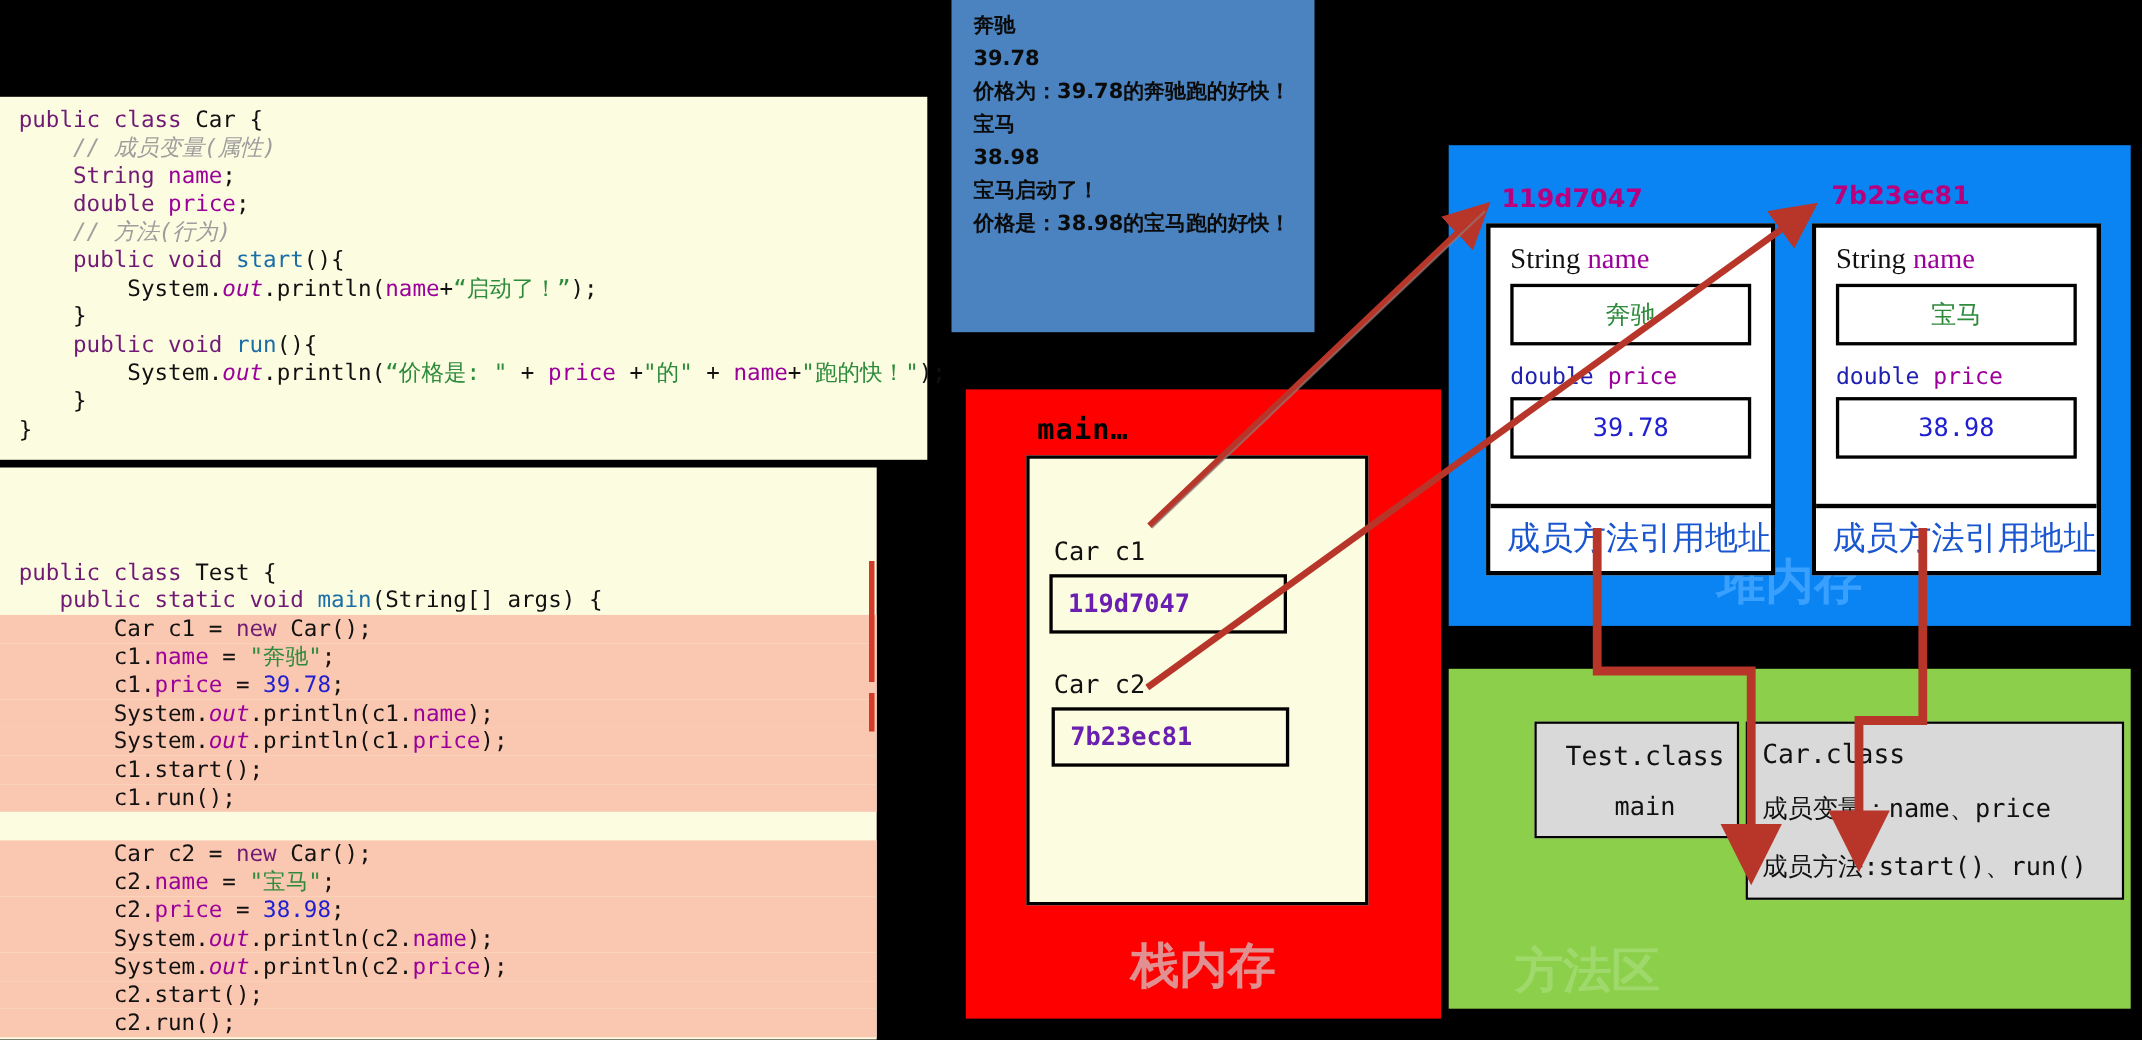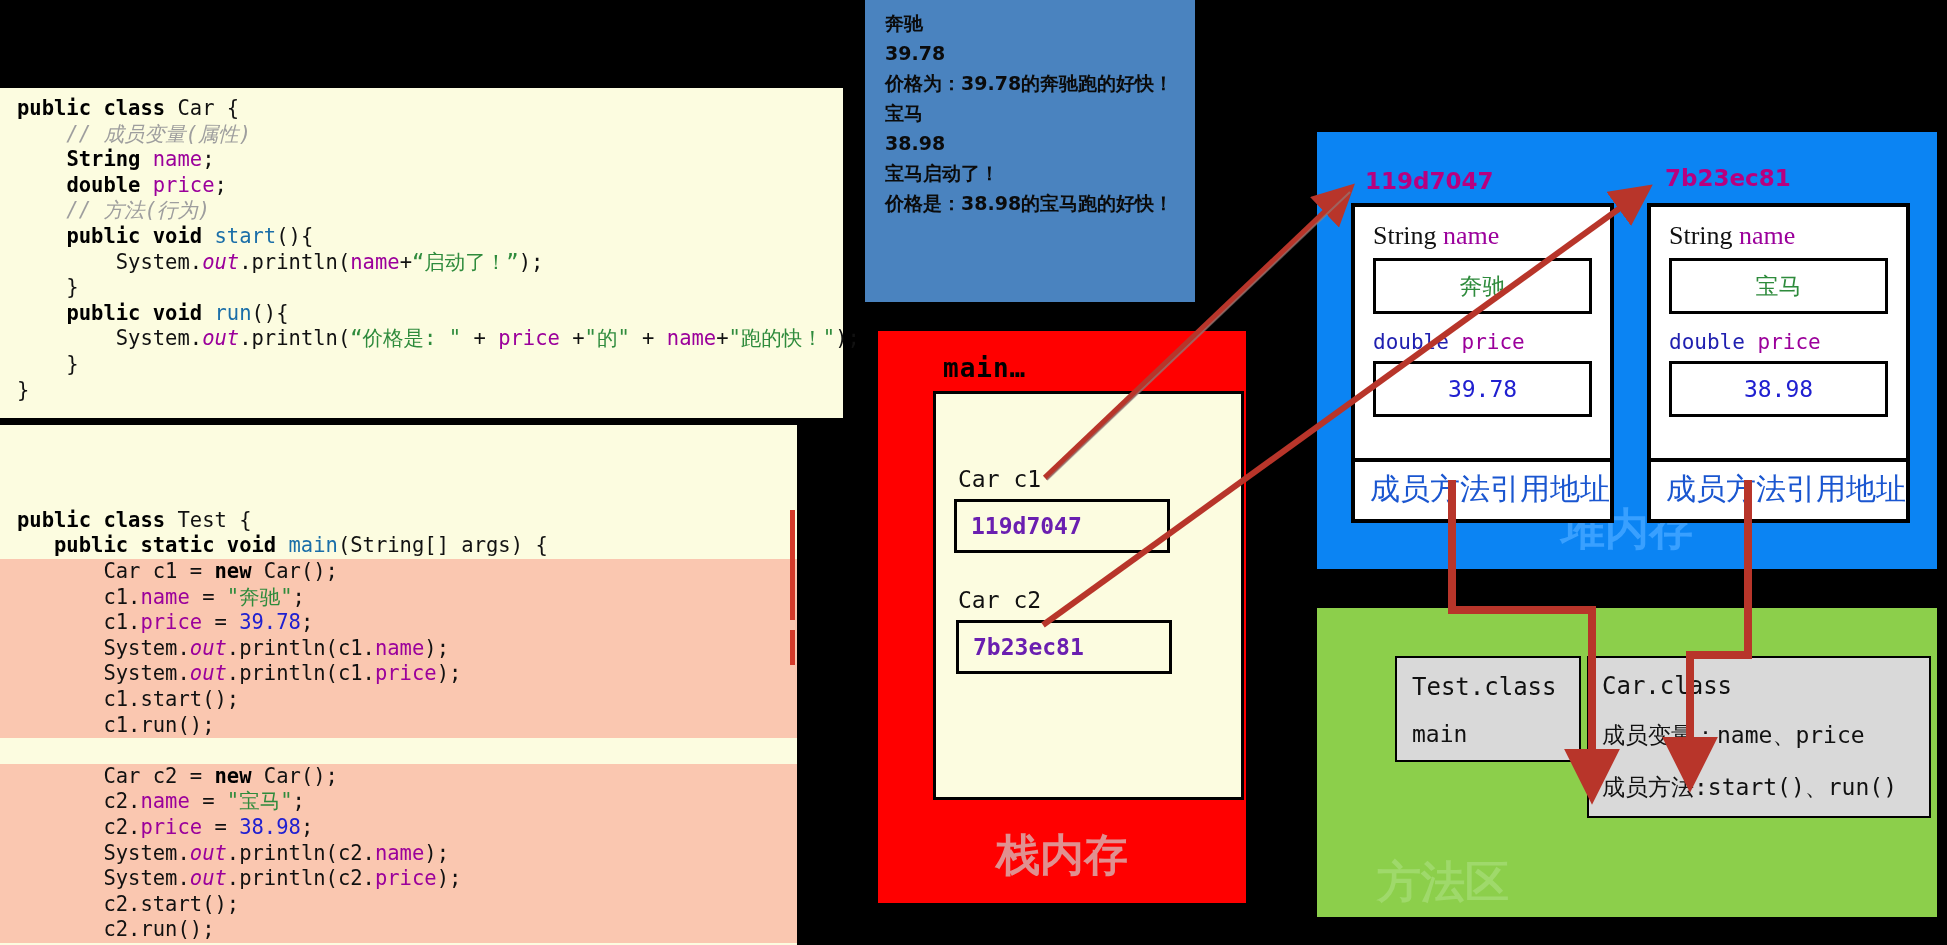--- a/index.html
+++ b/index.html
@@ -11,40 +11,40 @@
   .mono{font-family:"DejaVu Sans Mono","Liberation Mono",monospace;}
   .sans{font-family:"DejaVu Sans","Liberation Sans",sans-serif;}
 
   
   .code-panel{background:#FCFCE0;white-space:pre;font-size:20.5px;line-height:25.6px;
               color:#111;letter-spacing:0px;}
   #car-code{left:0px;top:88px;width:843px;height:322px;padding:8px 0 0 0;}
   #test-code{left:0px;top:425px;width:797px;height:520px;padding:6px 0 0 0;}
   .code-line{height:25.6px;padding-left:17px;}
   .hl{background:#FAC7B0;}
-  .kw{color:#000000;font-weight:bold;}
+  .kw{color:#701a75;}
   .type{color:#111;margin-top:12px;}
   .fld{color:#9B009B;}
   .str{color:#2E8B3C;}
   .cmt{color:#9E9E9E;font-style:italic;}
   .num{color:#2020D0;}
   .ital{color:#9B009B;font-style:italic;}
   .mth{color:#1A6EA8;}
 
   
   .mark{position:absolute;right:2px;width:5px;background:#D43A2A;}
 
   
   #console{left:865px;top:0px;width:330px;height:302px;background:#4A83BF;}
   #console .line{color:#0b0b0b;font-weight:bold;font-size:19px;line-height:30px;
         font-family:"DejaVu Sans","Liberation Sans",sans-serif;padding-left:20px;}
   #console .pad{height:8px;}
 
   
-  #stack{left:878px;top:331px;width:368px;height:572px;background:#FF0000;}
+  #stack{left:878px;top:354px;width:432px;height:572px;background:#FF0000;}
   #stack-frame{position:absolute;left:55px;top:60px;width:305px;height:403px;
                background:#FCFCE0;border:3px solid #000;}
   #stack-title{position:absolute;left:65px;top:22px;color:#000;font-size:26px;
                font-weight:bold;letter-spacing:1px;}
   .var-label{position:absolute;font-size:23px;color:#111;}
   .addr-box{position:absolute;border:3px solid #000;background:#FCFCE0;}
   .addr-val{color:#6A1FB0;font-weight:bold;font-size:23px;padding:11px 0 0 14px;}
   #stack-watermark{position:absolute;left:0;right:0;bottom:18px;text-align:center;
        color:#E09090;font-size:44px;font-weight:bold;
        font-family:"DejaVu Sans","Liberation Sans",sans-serif;}
@@ -145,21 +145,21 @@
       <div class="f-box">
           <span class="nm mono">38.98</span>
         </div>
     </div>
     <div class="mref sans" style="position:absolute;left:0;right:0;bottom:0;">成员方法引用地址</div>
   </div>
 </div>
 
 <div class="abs" id="method">
   <div id="method-watermark">方法区</div>
-  <div class="cls-box" style="left:78px;top:48px;width:182px;height:102px;">
+  <div class="cls-box" style="left:78px;top:48px;width:182px;height:102px;text-align:center;">
     <div class="cls-t mono" style="padding:15px 0 0 15px;">Test.class</div>
     <div class="cls-l mono" style="padding:20px 0 0 15px;">main</div>
   </div>
   <div class="cls-box" style="left:270px;top:48px;width:340px;height:158px;">
     <div class="cls-t mono" style="padding:14px 0 0 13px;">Car.class</div>
     <div class="cls-l mono" style="padding:20px 0 0 13px;">成员变量：name、price</div>
     <div class="cls-l mono" style="padding:21px 0 0 13px;">成员方法:start()、run()</div>
   </div>
 </div>
 

